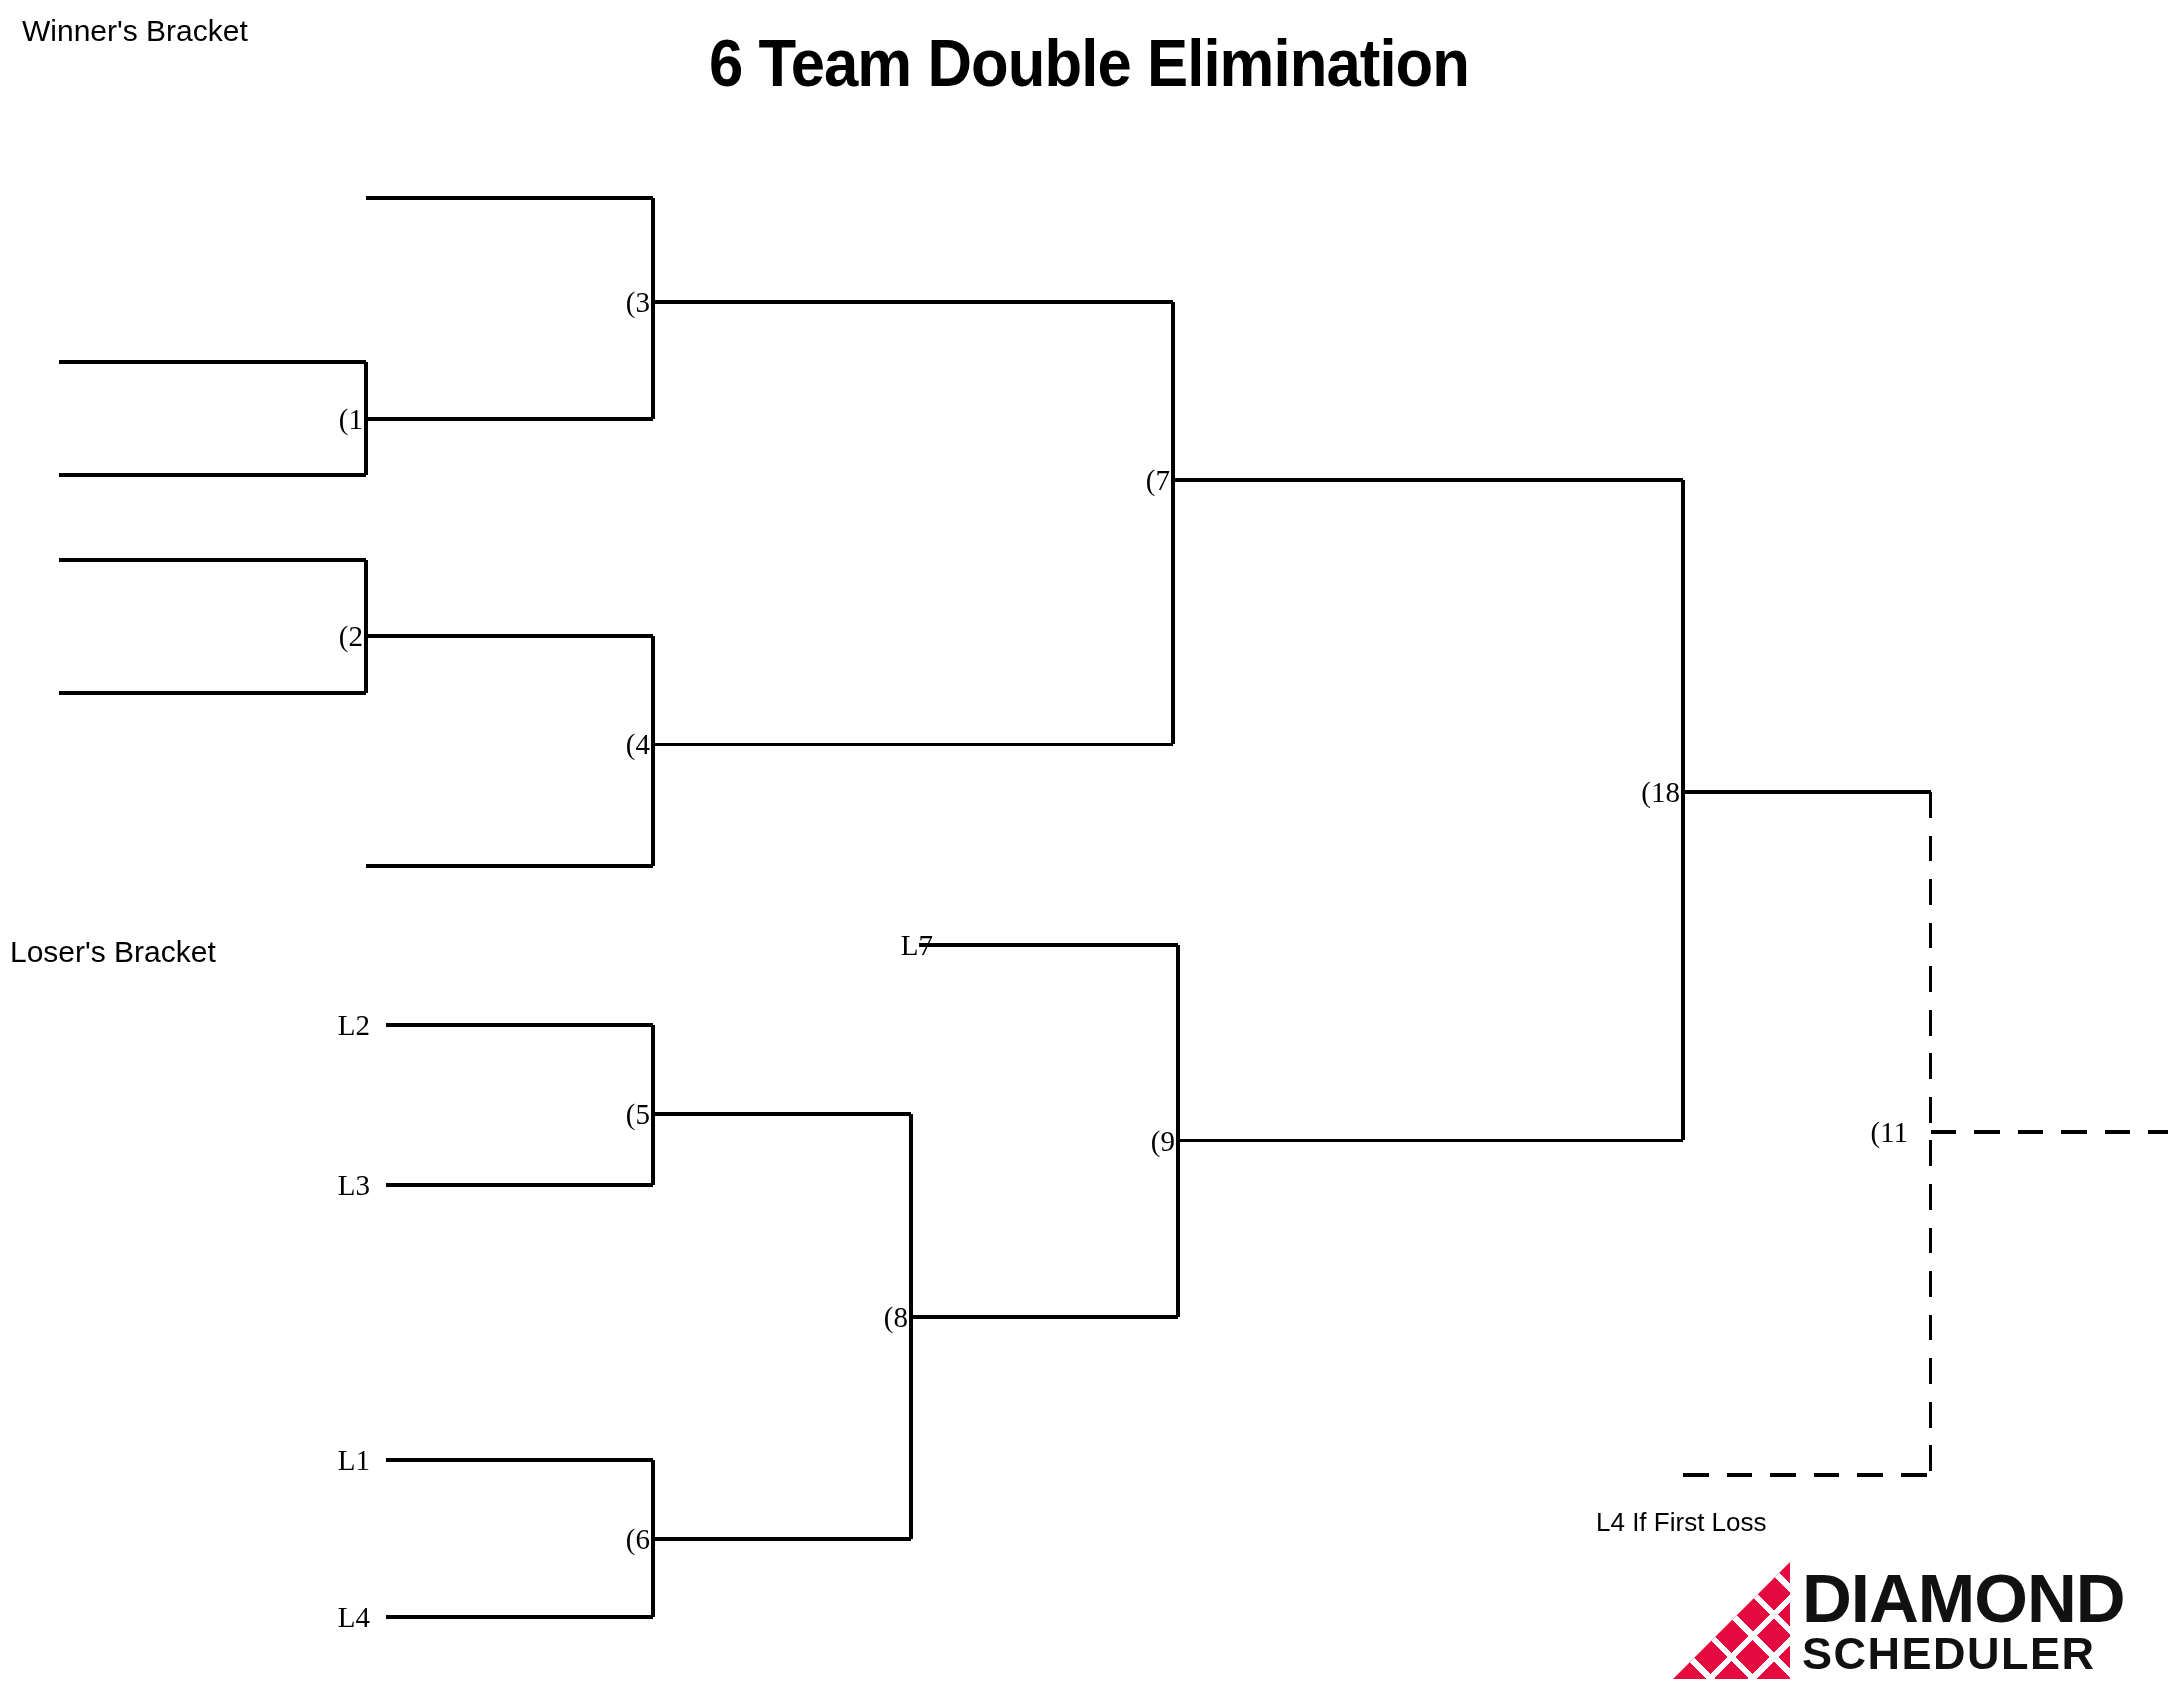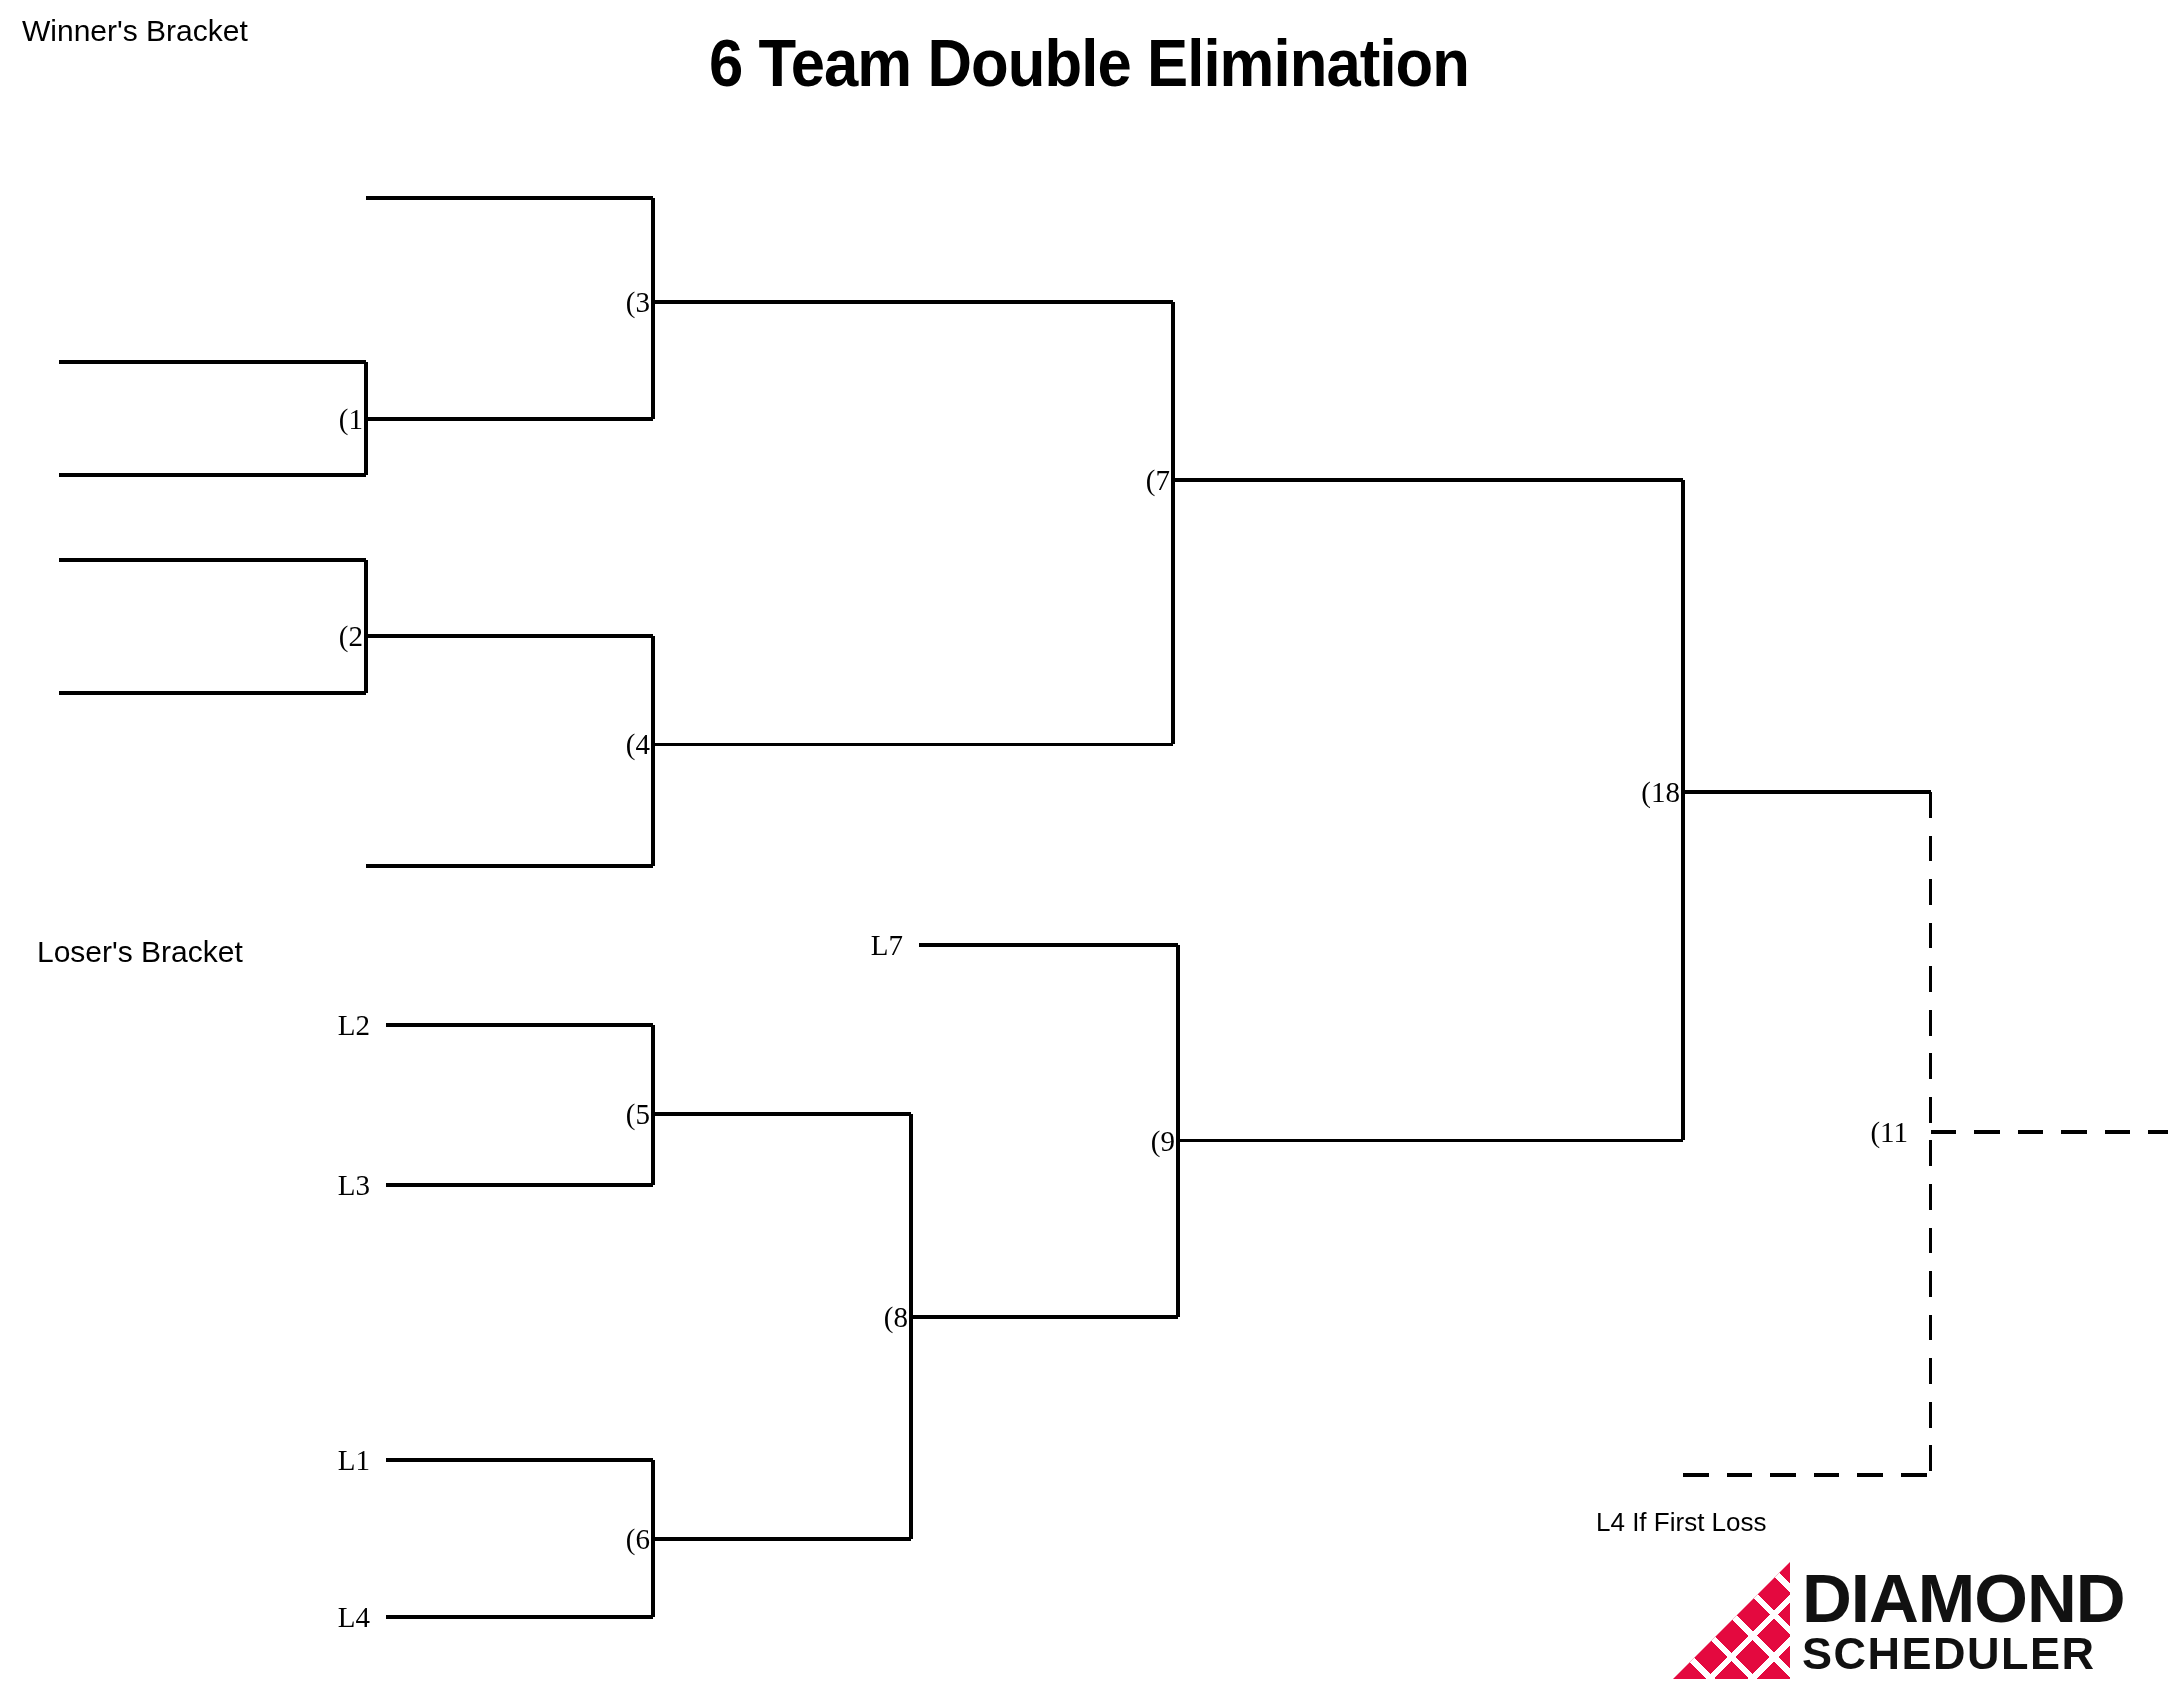--- a/index.html
+++ b/index.html
@@ -11,21 +11,21 @@
   svg#bracket-lines{position:absolute;left:0;top:0;width:2178px;height:1683px;}
 
   .hdr{
     position:absolute;
     font-family:"Liberation Sans",sans-serif;
     font-size:30px;
     color:#000;
     white-space:nowrap;
   }
   #winners-hdr{left:22px;top:14px;}
-  #losers-hdr{left:37px;top:935px;}
+  #losers-hdr{left:10px;top:935px;}
   #l4-note{left:1596px;top:1507px;font-size:26px;}
 
   #page-title{
     position:absolute;
     left:0;top:24px;width:2178px;
     text-align:center;
     font-family:"Liberation Sans",sans-serif;
     font-weight:bold;
     font-size:67px;
     letter-spacing:-1px;
@@ -161,21 +161,21 @@
   <div class="glabel" style="left:1683px;top:792px">(18</div>
 
   <div class="glabel" style="left:653px;top:1114px">(5</div>
   <div class="glabel" style="left:653px;top:1539px">(6</div>
   <div class="glabel" style="left:911px;top:1317px">(8</div>
   <div class="glabel" style="left:1178px;top:1141px">(9</div>
   <div class="glabel" style="left:1911px;top:1132px">(11</div>
 
   <div class="slabel" style="left:378px;top:1025px">L2</div>
   <div class="slabel" style="left:378px;top:1185px">L3</div>
-  <div class="slabel" style="left:911px;top:945px">L7</div>
+  <div class="slabel" style="left:941px;top:945px">L7</div>
   <div class="slabel" style="left:378px;top:1460px">L1</div>
   <div class="slabel" style="left:378px;top:1617px">L4</div>
 
   <div id="logo">
     <div id="logo-mark">
       <div class="tri"></div>
       <div class="grid"></div>
     </div>
     <div id="logo-text">
       <span id="logo-word-main">DIAMOND</span>

